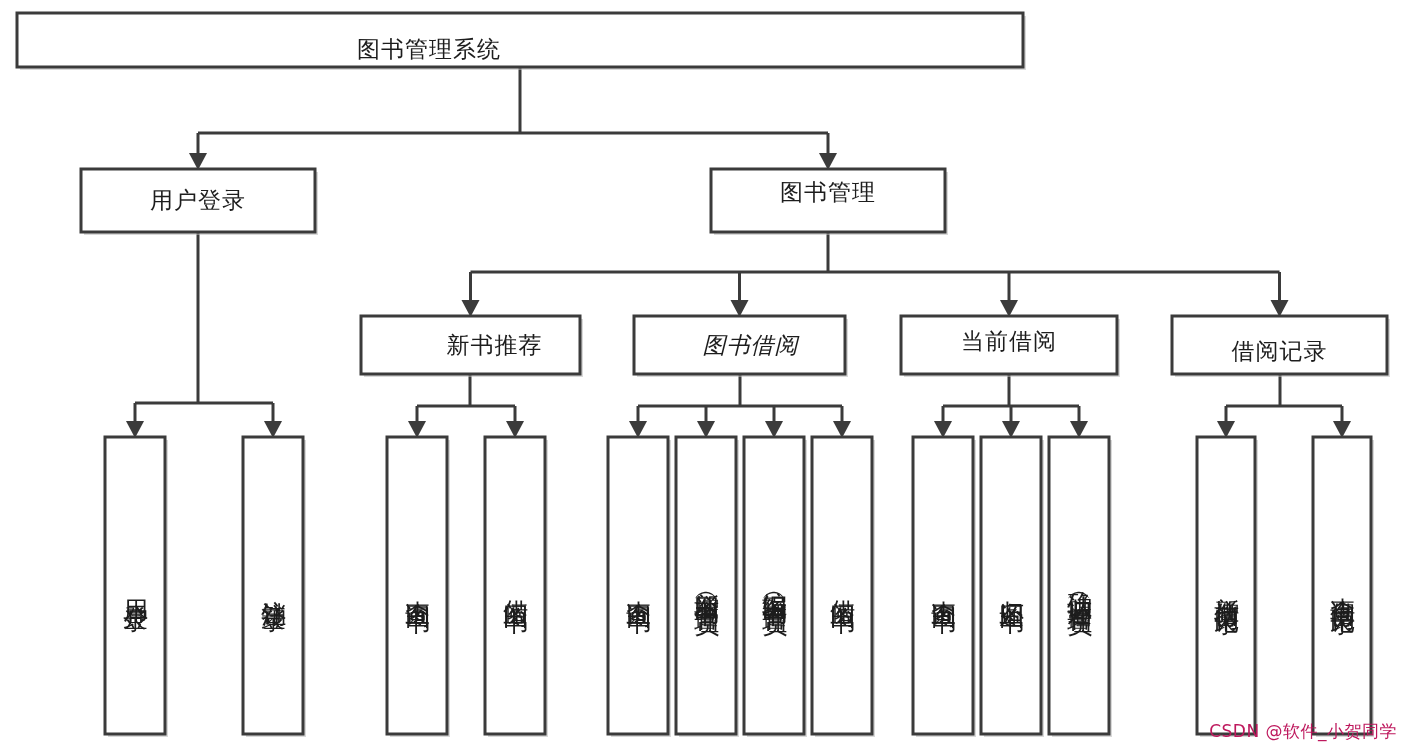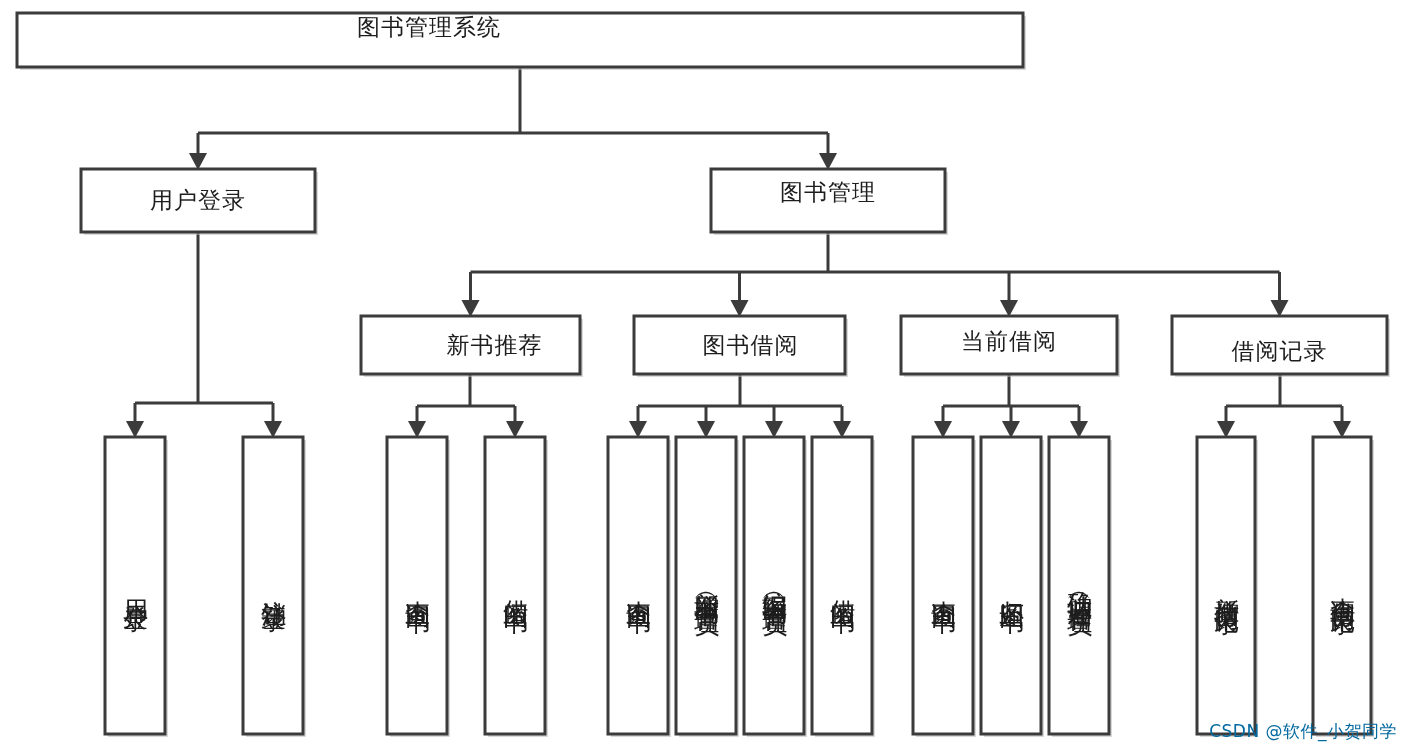--- a/index.html
+++ b/index.html
@@ -59,21 +59,21 @@
     color:#1d1d1d;
     white-space:nowrap;
     letter-spacing:1px;
   }
   #watermark{
     position:absolute;
     right:8px;
     bottom:4px;
     font-family:"DejaVu Sans","Liberation Sans",sans-serif;
     font-size:17px;
-    color:#0369a1;
+    color:#be185d;
     letter-spacing:.5px;
     white-space:nowrap;
     pointer-events:none;
   }
 </style>
 </head>
 <body>
 
 <div id="diagram-root">
   <svg id="flow" viewBox="0 0 1405 747" xmlns="http://www.w3.org/2000/svg">
@@ -222,33 +222,33 @@
           <rect x="1200" y="440" width="58" height="297" class="node-shadow"></rect>
           <rect x="1197" y="437" width="58" height="297" class="node-box"></rect>
         </g>
         <g>
           <rect x="1316" y="440" width="58" height="297" class="node-shadow"></rect>
           <rect x="1313" y="437" width="58" height="297" class="node-box"></rect>
         </g>
       </g>
   </svg>
   <div id="label-layer">
-      <div class="hlabel-wrap" style="left: 17px; top: 0; width: 824px; height: 54px;">
+      <div class="hlabel-wrap" style="left: 17px; top: 22px; width: 824px; height: 54px;">
         <span class="hlabel">图书管理系统</span>
       </div>
       <div class="hlabel-wrap" style="left: 81px; top: 169px; width: 234px; height: 63px;">
         <span class="hlabel">用户登录</span>
       </div>
       <div class="hlabel-wrap" style="left: 711px; top: 169px; width: 234px; height: 47px;">
         <span class="hlabel">图书管理</span>
       </div>
       <div class="hlabel-wrap" style="left: 361px; top: 316px; width: 219px; height: 58px; padding-left: 24px;">
         <span class="hlabel">新书推荐</span>
       </div>
-      <div class="hlabel-wrap" style="left: 634px; top: 316px; width: 233px; height: 58px;">
+      <div class="hlabel-wrap" style="left: 634px; top: 316px; width: 233px; height: 58px; font-style: italic;">
         <span class="hlabel">图书借阅</span>
       </div>
       <div class="hlabel-wrap" style="left: 901px; top: 316px; width: 216px; height: 50px;">
         <span class="hlabel">当前借阅</span>
       </div>
       <div class="hlabel-wrap" style="left: 1172px; top: 316px; width: 215px; height: 70px;">
         <span class="hlabel">借阅记录</span>
       </div>
       <div class="vlabel-wrap" style="left: 105px; top: 437px; width: 60px; height: 297px;">
         <span class="vlabel">用户登录</span>

